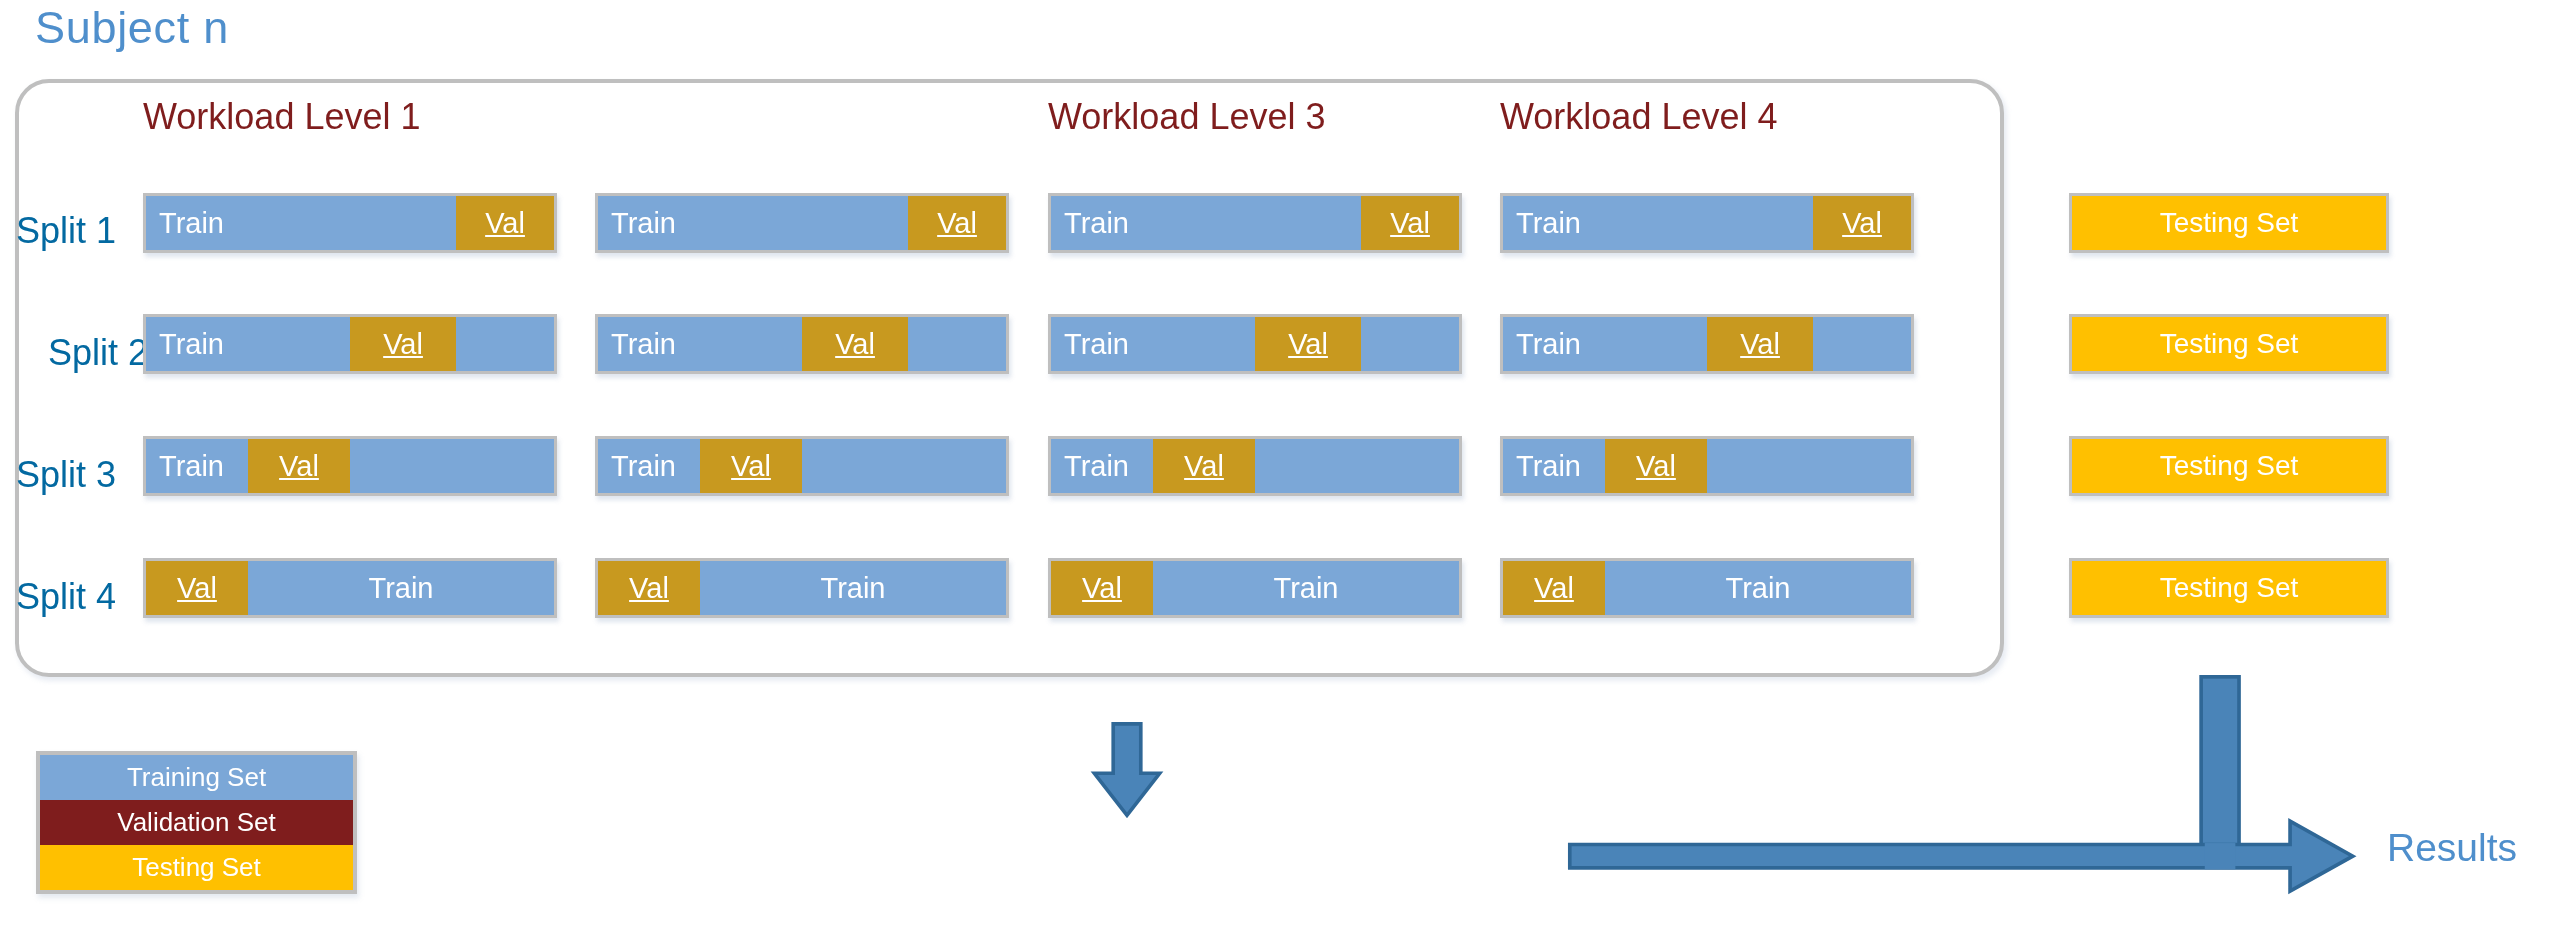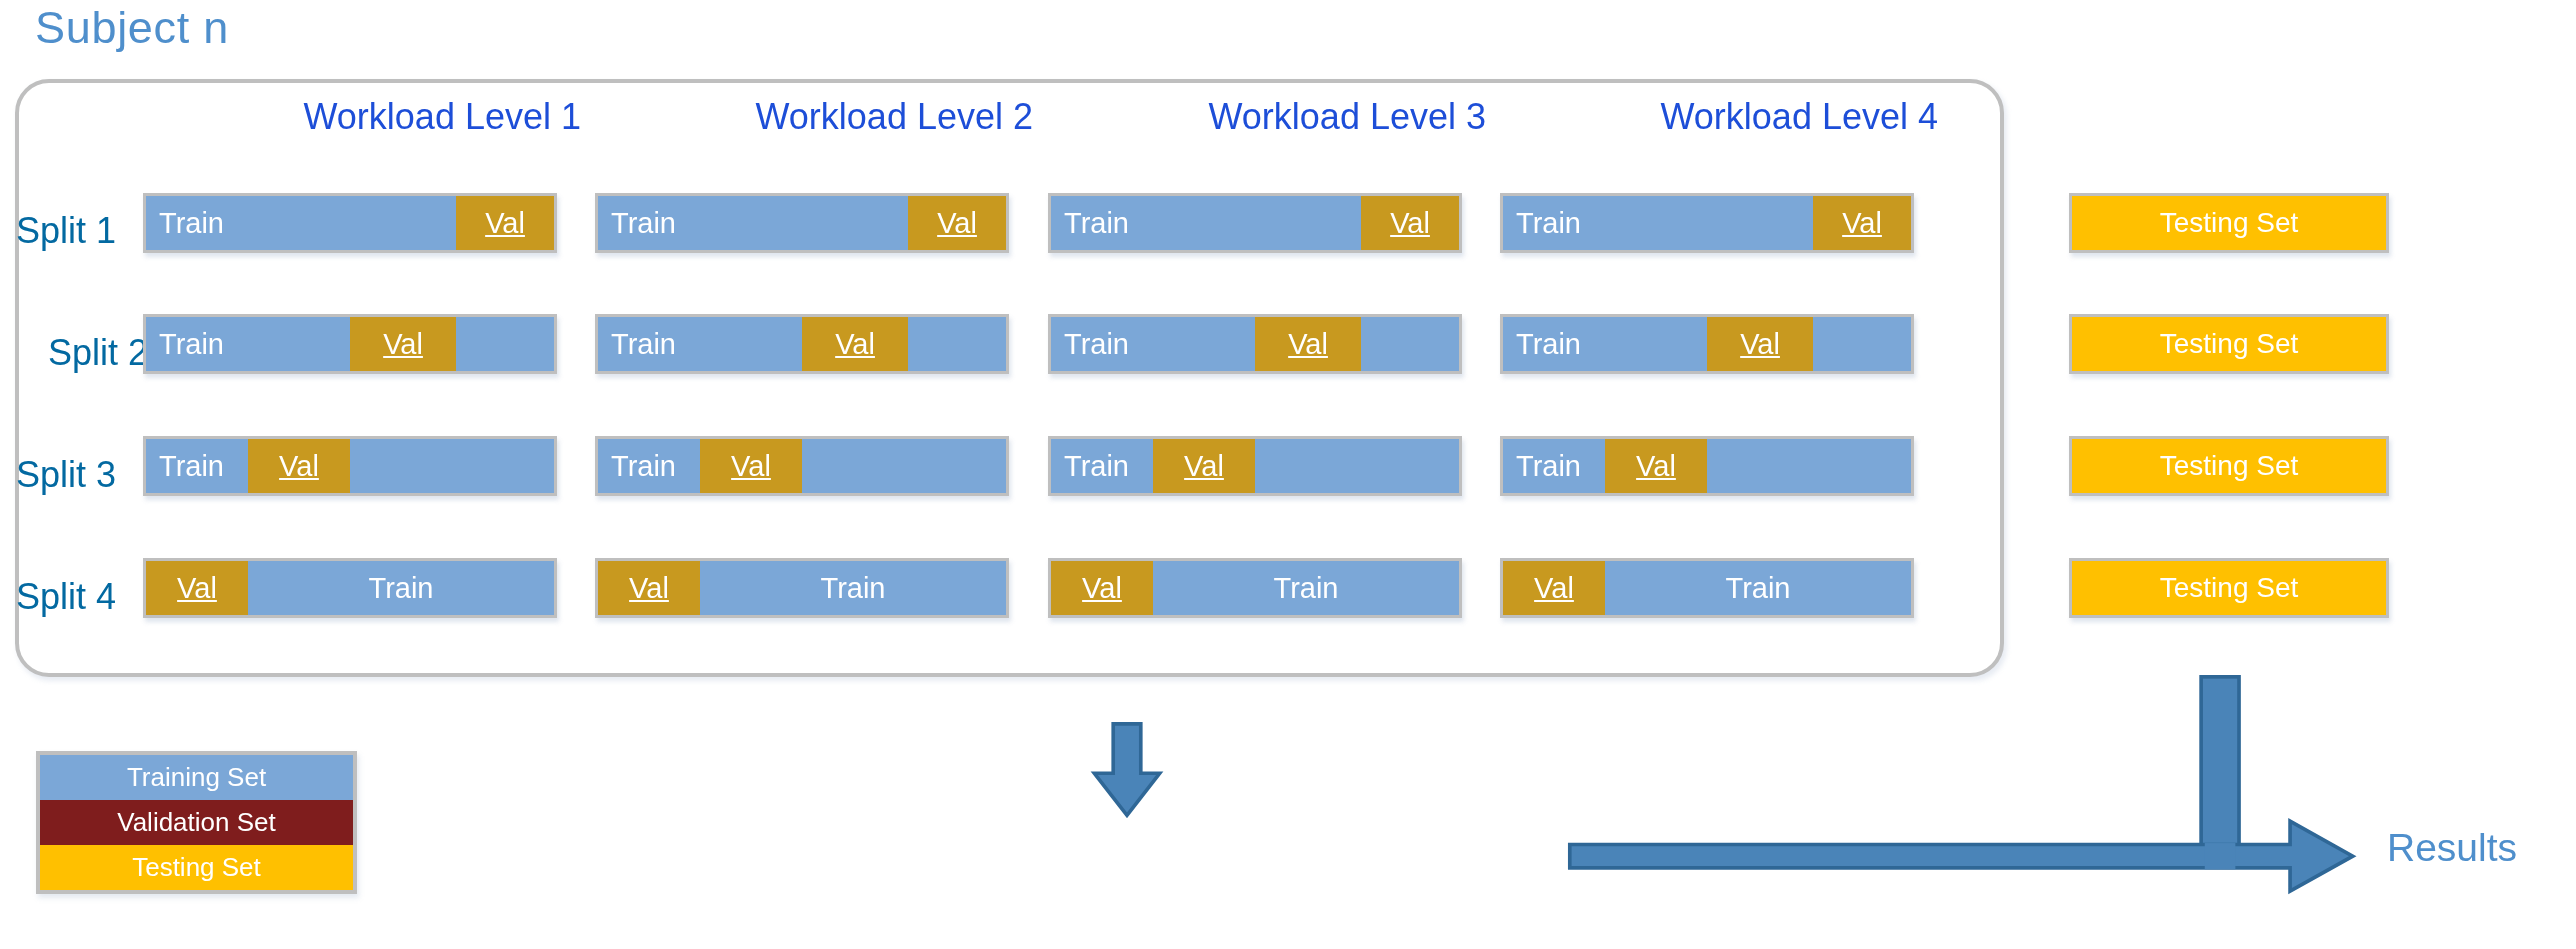--- a/index.html
+++ b/index.html
@@ -21,21 +21,21 @@
     position:absolute;left:14.6px;top:79px;width:1989px;height:598px;
     border:4.4px solid #bfbfbf;border-radius:34px;
     background:#ffffff;
     box-shadow:2.2px 3.6px 5.1px rgba(150,170,200,.22);
     box-sizing:border-box;
   }
 
   
   .wl-header{
     position:absolute;top:96px;
-    font-size:36px;color:#1d4ed8;white-space:nowrap;text-align:right;
+    font-size:36px;color:#7f1d1d;white-space:nowrap;text-align:left;
   }
 
   
   .split-label{
     position:absolute;left:16px;width:131px;
     font-size:36px;color:#0369a1;white-space:nowrap;text-align:left;
   }
 
   
   .bar{
@@ -97,21 +97,20 @@
 </head>
 <body>
 
 <div class="stage">
 
   <div class="subject-title">Subject  n</div>
 
   <div class="cv-container"></div>
 
   <div class="wl-header" style="left:143px;width:438px;">Workload Level 1</div>
-  <div class="wl-header" style="left:595px;width:438px;">Workload Level 2</div>
   <div class="wl-header" style="left:1048px;width:438px;">Workload Level 3</div>
   <div class="wl-header" style="left:1500px;width:438px;">Workload Level 4</div>
 
   <div class="split-label" style="top:210px;">Split 1</div>
   <div class="split-label" style="top:332px;padding-left:32px;">Split 2</div>
   <div class="split-label" style="top:454px;">Split 3</div>
   <div class="split-label" style="top:576px;">Split 4</div>
 
   <div id="bars-host">
       <div class="bar" style="left: 143px; top: 193px; width: 414px;">

